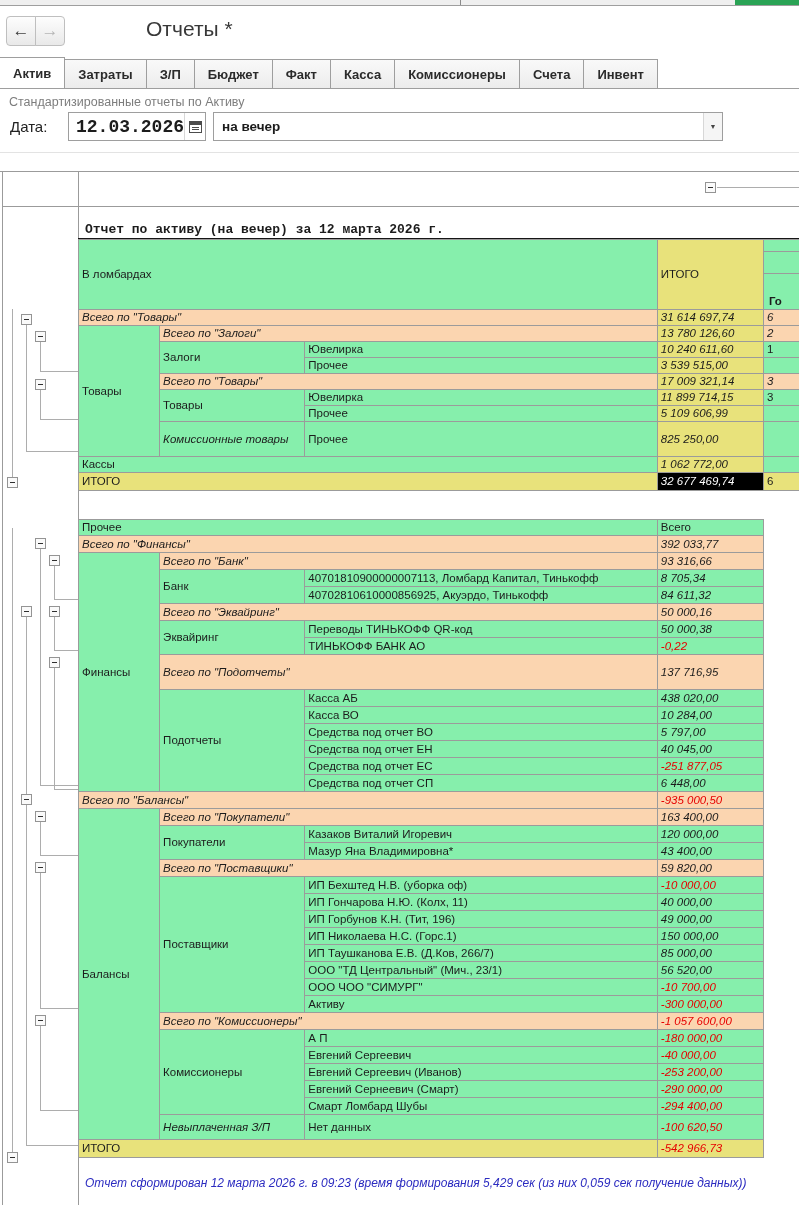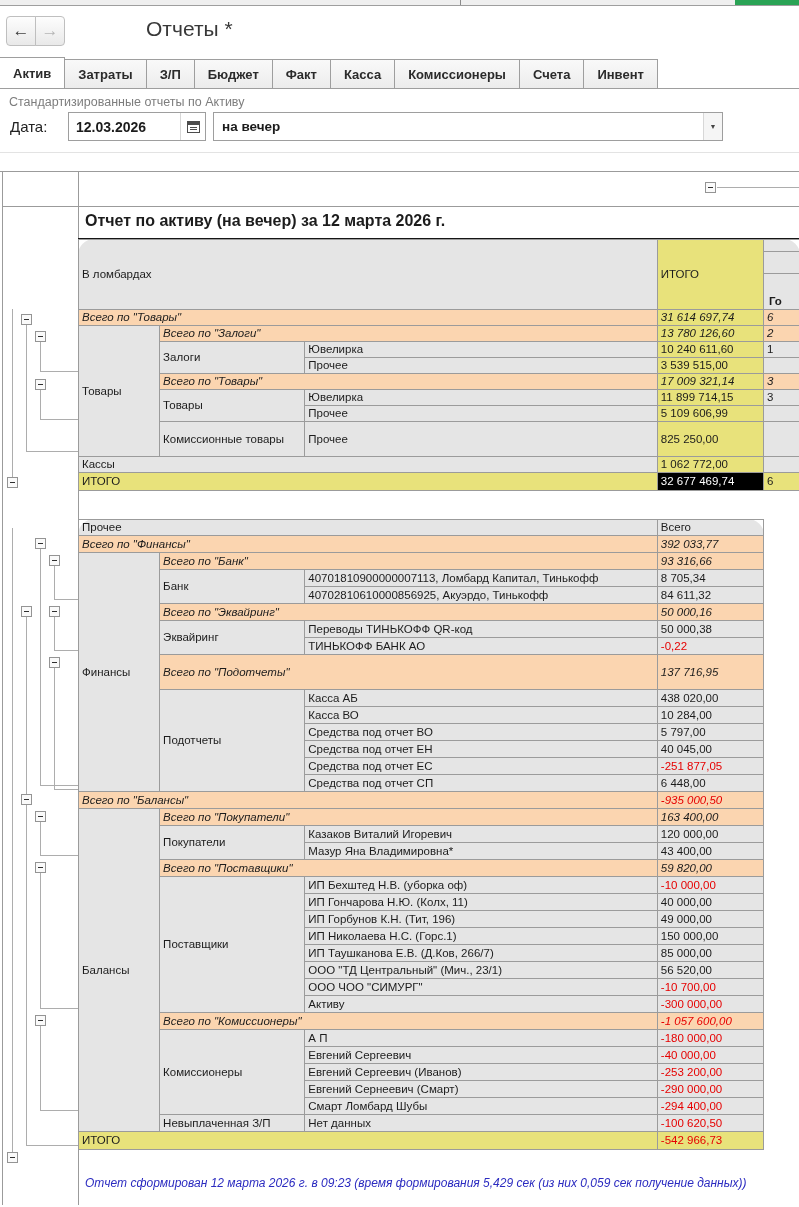--- a/index.html
+++ b/index.html
@@ -28,44 +28,44 @@
        font-size:13px;font-weight:bold;color:#2b2b2b;background:linear-gradient(#f9f9f9,#ececec);
        border:1px solid #9e9e9e;border-bottom:none;margin-left:-1px;}
   .tab.active{height:32px;background:#fff;position:relative;z-index:2;margin-bottom:-1px;border-bottom:1px solid #fff;}
 
   #subtitle{left:9px;top:95px;font-size:12.5px;color:#7d7d7d;}
 
   
   #datelabel{left:10px;top:118px;font-size:15px;color:#222;}
   .field{box-sizing:border-box;border:1px solid #9e9e9e;background:#fff;height:29px;display:flex;align-items:center;}
   #datefield{left:68px;top:112px;width:138px;}
-  #datefield .val{flex:1;padding-left:7px;font-size:14px;font-weight:bold;}
+  #datefield .val{flex:1;padding-left:7px;font-size:18px;font-weight:bold;font-family:Liberation Mono, monospace;}
   .calbtn{width:24px;height:27px;display:flex;align-items:center;justify-content:center;border-left:1px solid #d7d7d7;}
   .calicon{width:13px;height:12px;box-sizing:border-box;border:1px solid #4c4c4c;border-top:4px solid #4c4c4c;position:relative;}
   .calicon::after{content:"";position:absolute;left:2px;top:2px;width:7px;height:1px;
      box-shadow:0 2px 0 #4c4c4c;background:#4c4c4c;}
   #periodfield{left:213px;top:112px;width:510px;gap:20px;}
   #periodfield .val{flex:1;padding-left:8px;font-size:13.5px;font-weight:bold;}
   .ddbtn{width:18px;height:27px;display:flex;align-items:center;justify-content:center;border-left:1px solid #d7d7d7;
          background:#f5f5f5;font-size:7px;color:#444;}
 
   .hr{position:absolute;background:#9b9b9b;height:1px;}
   .vr{position:absolute;background:#9b9b9b;width:1px;}
   .hr.light{background:#e3e3e3;}
   .hr.dark{background:#161616;height:2px;}
 
   
-  table.rep{position:absolute;border-collapse:collapse;table-layout:fixed;background:#e5e5e5;
-            font-size:11.5px;line-height:12.5px;border-radius:16px;}
+  table.rep{position:absolute;border-collapse:collapse;table-layout:fixed;background:#86efac;
+            font-size:11.5px;line-height:12.5px;}
   table.rep td,table.rep th{border:1px solid #9b9b9b;padding:0 3px;vertical-align:middle;
             overflow:hidden;white-space:nowrap;font-weight:normal;text-align:left;}
   table.t1 tbody tr{height:16px;} table.t2 tbody tr{height:17px;}
   td.lbl{}
-  td.wrap{white-space:normal;}
-  td.num{text-align:right;}
+  td.wrap{white-space:normal;font-style:italic;}
+  td.num{text-align:right;font-style:italic;}
   td.sub,th.sub{background:#fbd5b0;font-weight:bold;font-style:italic;}
   td.valY{background:#e8e27b;}
   td.b{font-weight:bold;}
   td.bi{font-weight:bold;font-style:italic;}
   td.red{color:#e60000;}
   td.blk{background:#000;color:#fff;font-weight:bold;}
   td.tot{background:#e8e27b;font-weight:bold;}
   td.cut{padding-left:6px;font-weight:bold;}
   td.vb{vertical-align:bottom;padding-bottom:2px;}
   th.hmain{text-align:center;font-weight:bold;vertical-align:middle;}
@@ -131,21 +131,21 @@
 
 <div class="hr light" style="left:0;top:152px;width:799px;"></div>
 <div class="hr" style="left:0;top:171px;width:799px;"></div>
 <div class="hr" style="left:2px;top:206px;width:797px;"></div>
 <div class="vr" style="left:2px;top:171px;height:1034px;"></div>
 <div class="vr" style="left:78px;top:171px;height:1034px;"></div>
 
 <div class="gbox" style="left:705px;top:182px;"></div>
 <div class="gline" style="left:717px;top:187px;width:82px;height:1px;"></div>
 
-<div class="abs" style="left:85px;top:212px;font-size:16px;font-weight:bold;">Отчет по активу (на вечер) за 12 марта 2026 г.</div>
+<div class="abs" style="left:85px;top:222px;font-size:13px;font-weight:bold;font-family:Liberation Mono, monospace;">Отчет по активу (на вечер) за 12 марта 2026 г.</div>
 <div class="hr dark" style="left:78px;top:238px;width:722px;"></div>
 
 <table class="rep t1" style="left:78px;top:239px;width:722px;">
   <colgroup>
       <col style="width:81px">
       <col style="width:145px">
       <col style="width:352px">
       <col style="width:106px">
       <col style="width:36px">
     </colgroup>
@@ -365,21 +365,21 @@
         <td class="num red">-253 200,00</td>
       </tr>
       <tr>
         <td class="lbl">Евгений Сернеевич (Смарт)</td>
         <td class="num red">-290 000,00</td>
       </tr>
       <tr>
         <td class="lbl">Смарт Ломбард Шубы</td>
         <td class="num red">-294 400,00</td>
       </tr>
-      <tr style="height: 17px; margin-left: 18px;">
+      <tr style="height: 25px; margin-left: 18px;">
         <td class="lbl wrap">Невыплаченная З/П</td>
         <td class="lbl">Нет данных</td>
         <td class="num red vb">-100 620,50</td>
       </tr>
       <tr style="height: 18px;">
         <td colspan="3" class="tot">ИТОГО</td>
         <td class="num tot red">-542 966,73</td>
       </tr>
     </tbody>
 </table>

